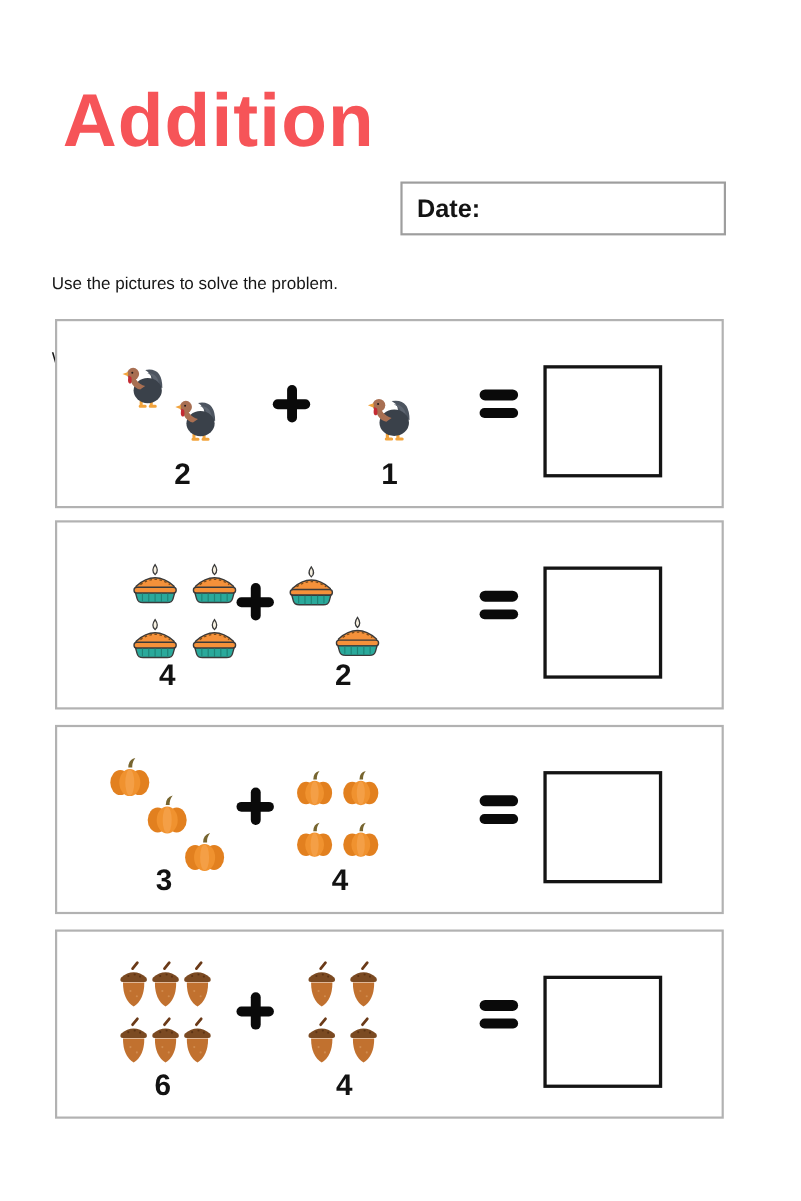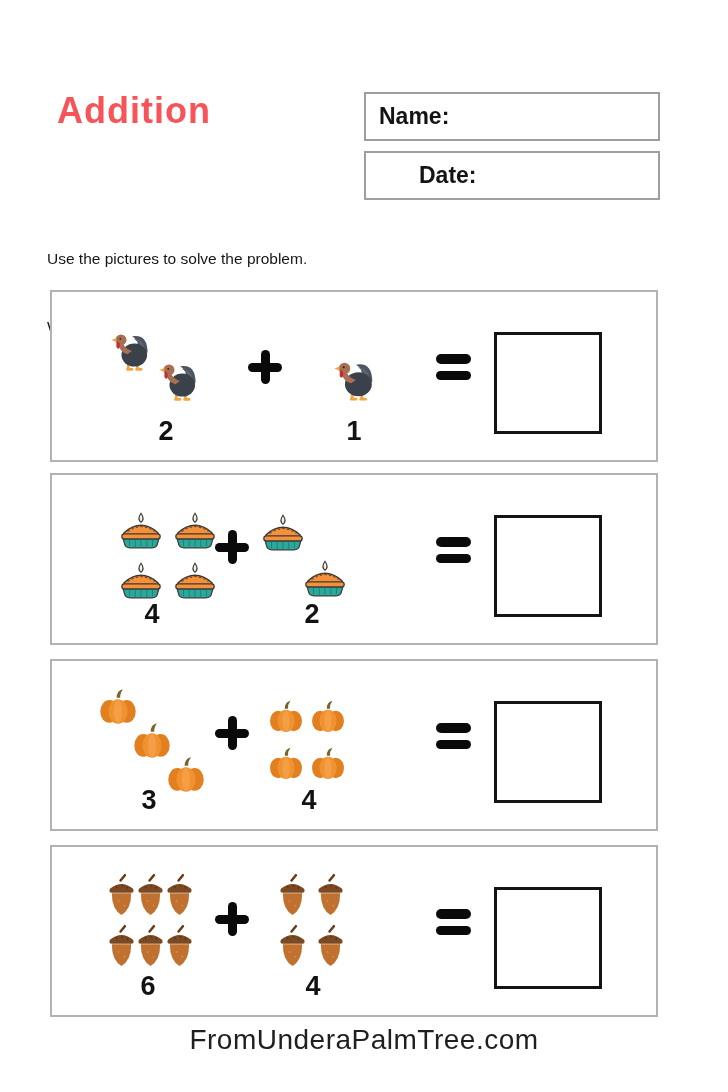--- a/index.html
+++ b/index.html
@@ -1,25 +1,25 @@
 <!DOCTYPE html>
 <html><head>
 <meta charset="utf-8">
 <style>
   html,body{margin:0;padding:0;background:#fff;}
   .page{position:relative;width:728px;height:1092px;background:#fff;overflow:hidden;
         font-family:"Liberation Sans",sans-serif;color:#1b1b1b;}
 
   
-  .title{position:absolute;left:57px;top:84px;font-size:36px;line-height:53px;
+  .title{position:absolute;left:57px;top:84px;font-size:68px;line-height:53px;
          font-weight:bold;letter-spacing:1px;}
   .field-box{position:absolute;left:364px;width:296px;height:49px;border:2px solid #9e9e9e;
              box-sizing:border-box;background:#fff;display:flex;align-items:center;}
   .field-box.name{top:92px;}
-  .field-box.date{top:151px;padding-left:40px;}
+  .field-box.date{top:165px;}
   .field-label{margin-left:13px;font-size:23px;font-weight:bold;color:#141414;}
 
   .instructions{position:absolute;left:47px;top:203px;font-size:15.5px;line-height:22.5px;
                 color:#161616;white-space:pre-wrap;}
 
   
   .pbox{position:absolute;left:50px;width:608px;height:172px;border:2px solid #b2b2b2;
         box-sizing:border-box;background:#fff;}
   .pbox.r1{top:290px;} .pbox.r2{top:473px;} .pbox.r3{top:659px;} .pbox.r4{top:845px;}
 
@@ -106,23 +106,20 @@
 </style>
 </head>
 <body>
 
 <div class="page">
 
   <div class="title" style="color:#f65458;">
     <div>Addition</div>
   </div>
 
-  <div class="field-box name">
-    <span class="field-label">Name:</span>
-  </div>
   <div class="field-box date">
     <span class="field-label">Date:</span>
   </div>
 
   <div class="instructions">
     <div>Use the pictures to solve the problem.</div>
     <div>Write  your answer inside the box!</div>
   </div>
 
   <div class="pbox r1">
@@ -399,14 +396,13 @@
     <circle cx="13" cy="28" r="1" fill="#d08b4e"></circle>
     <circle cx="19" cy="33" r="1" fill="#d08b4e"></circle>
   </svg>
       </div>
     <div class="equals"></div>
     <div class="num left">6</div>
     <div class="num right">4</div>
     <div class="answer"></div>
   </div>
 
-  <div class="footer">FromUnderaPalmTree.com</div>
 </div>
 
 </body></html>

